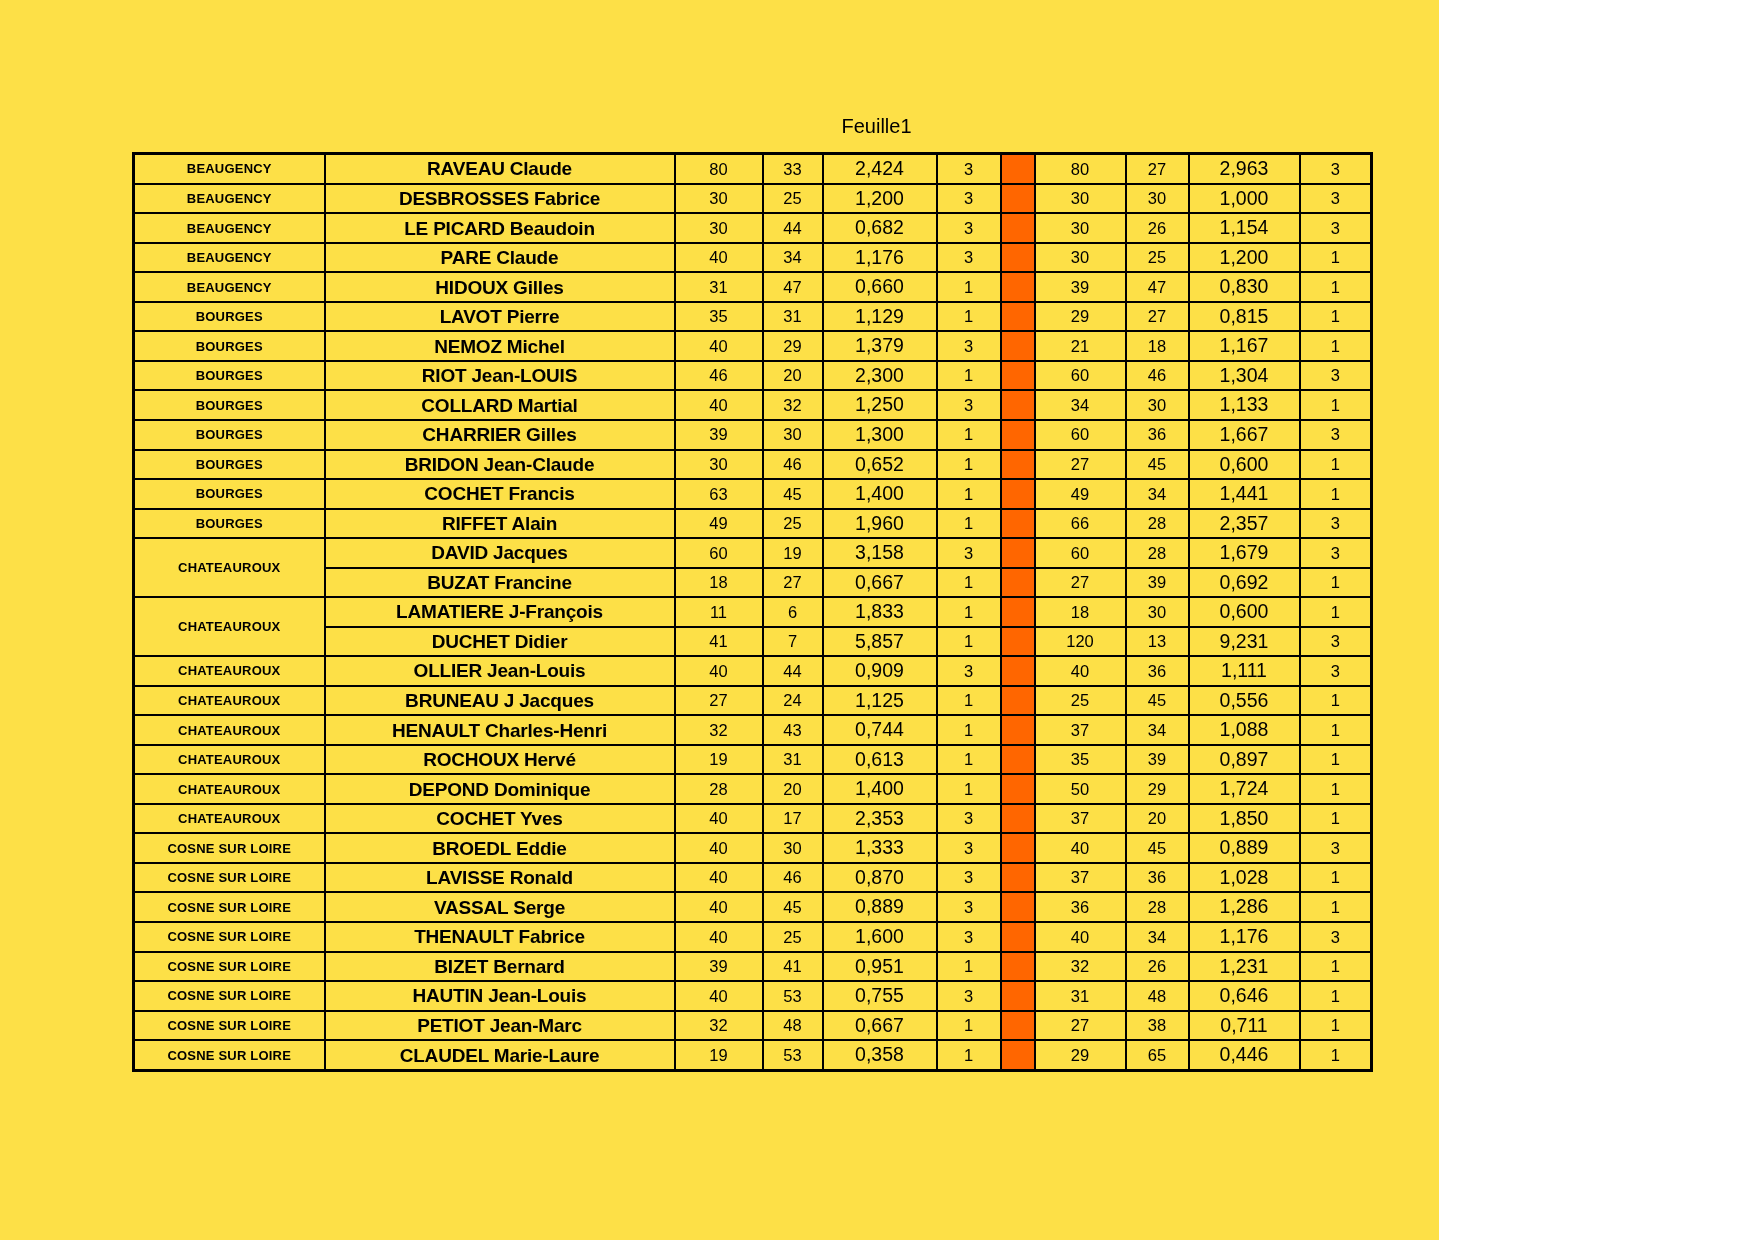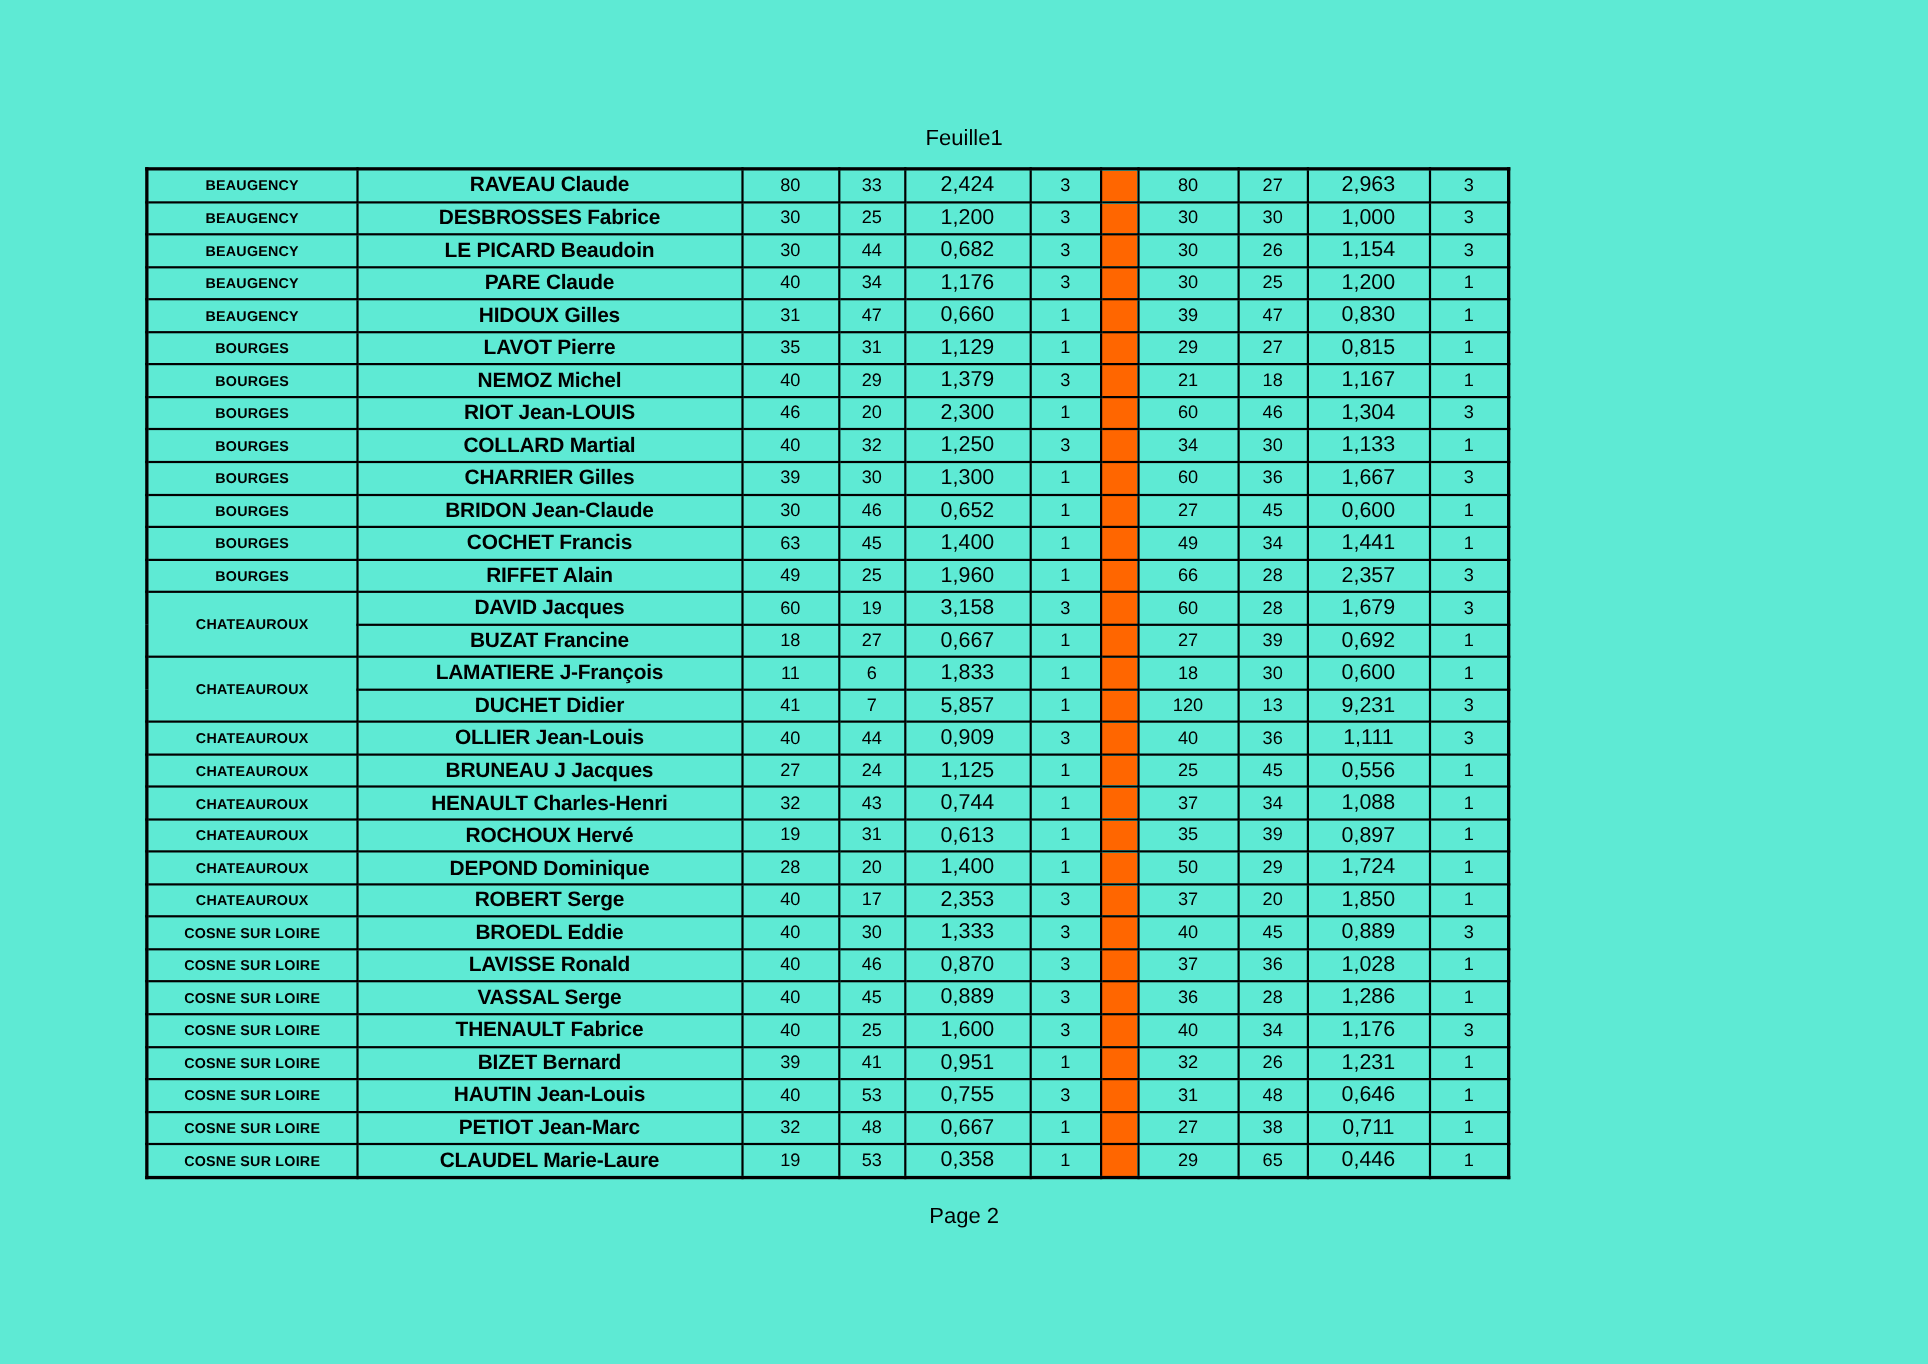--- a/index.html
+++ b/index.html
@@ -4,21 +4,21 @@
 <style>
   html, body { margin: 0; padding: 0; }
   body {
     width: 1753px; height: 1240px;
     background: #ffffff;
     font-family: "Liberation Sans", sans-serif;
     color: #000000;
     position: relative;
     overflow: hidden;
   }
-  .page { position: absolute; left: 0; top: 0; width: 1753px; height: 1240px; background: #5eead4; }
+  .page { position: absolute; left: 0; top: 0; width: 1439px; height: 1240px; background: #fde047; }
 
   .sheet-header {
     position: absolute; left: 0; top: 115px; width: 1753px;
     text-align: center; font-size: 20px; color: #000;
   }
   .sheet-footer {
     position: absolute; left: 0; top: 1095px; width: 1753px;
     text-align: center; font-size: 20px; color: #000;
   }
 
@@ -356,21 +356,21 @@
             <td class="ratio">1,400</td>
             <td class="num">1</td>
             <td class="orange" style="background: rgb(255, 102, 0);"></td>
             <td class="num">50</td>
             <td class="num">29</td>
             <td class="ratio">1,724</td>
             <td class="num">1</td>
           </tr>
           <tr>
             <td class="city">CHATEAUROUX</td>
-            <td class="name">ROBERT Serge</td>
+            <td class="name">COCHET Yves</td>
             <td class="num">40</td>
             <td class="num">17</td>
             <td class="ratio">2,353</td>
             <td class="num">3</td>
             <td class="orange" style="background: rgb(255, 102, 0);"></td>
             <td class="num">37</td>
             <td class="num">20</td>
             <td class="ratio">1,850</td>
             <td class="num">1</td>
           </tr>
@@ -475,15 +475,14 @@
             <td class="orange" style="background: rgb(255, 102, 0);"></td>
             <td class="num">29</td>
             <td class="num">65</td>
             <td class="ratio">0,446</td>
             <td class="num">1</td>
           </tr>
         </tbody>
     </table>
   </div>
 
-  <div class="sheet-footer">Page 2</div>
 
 </div>
 
 </body></html>

